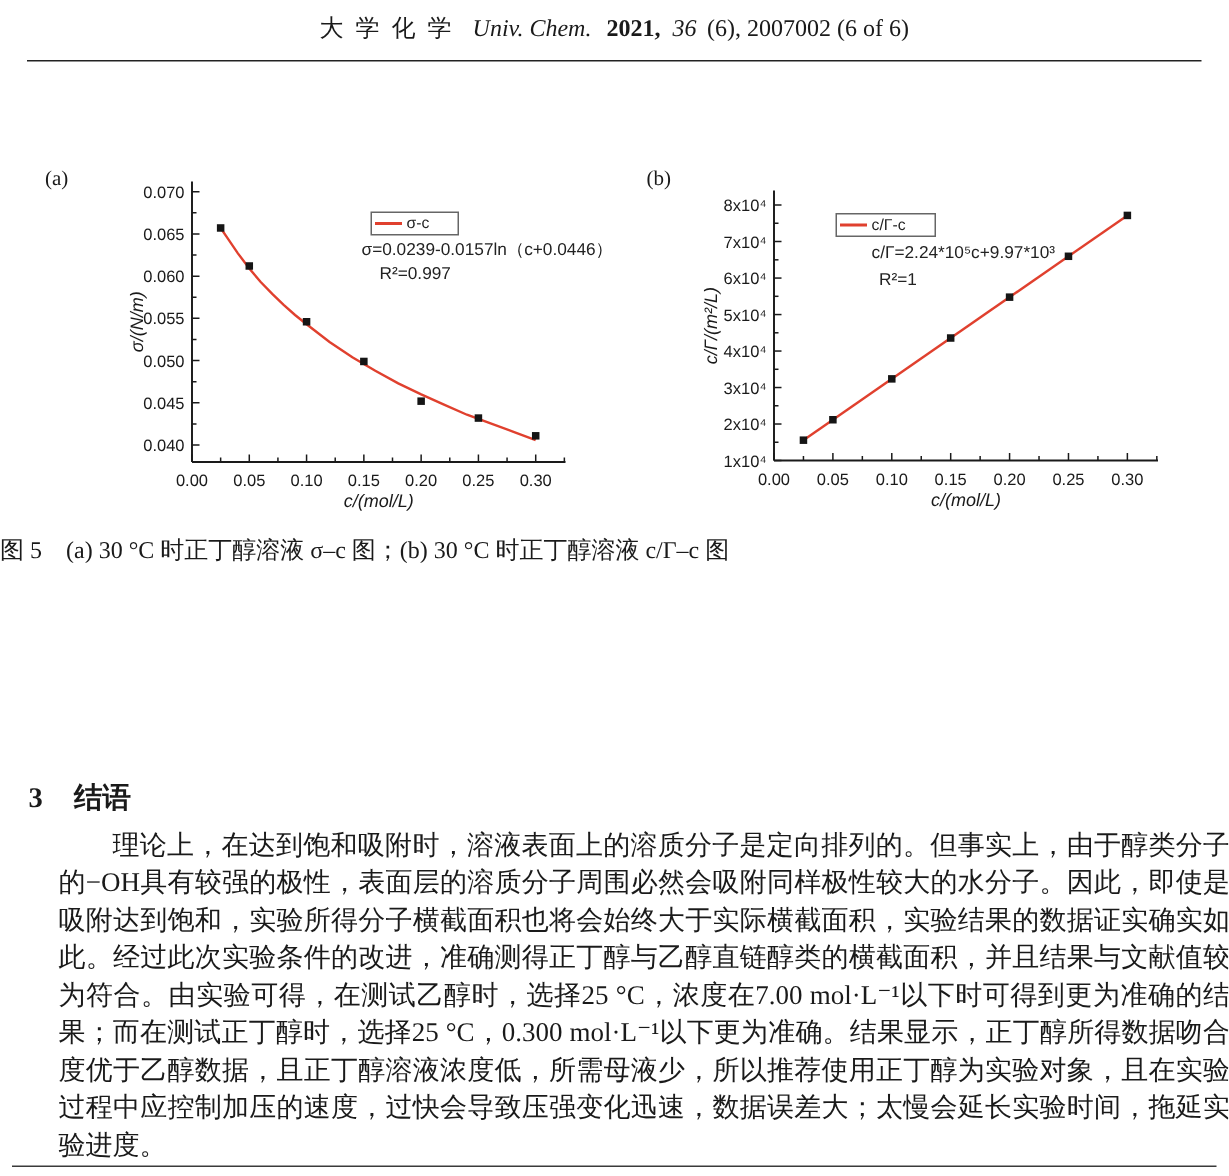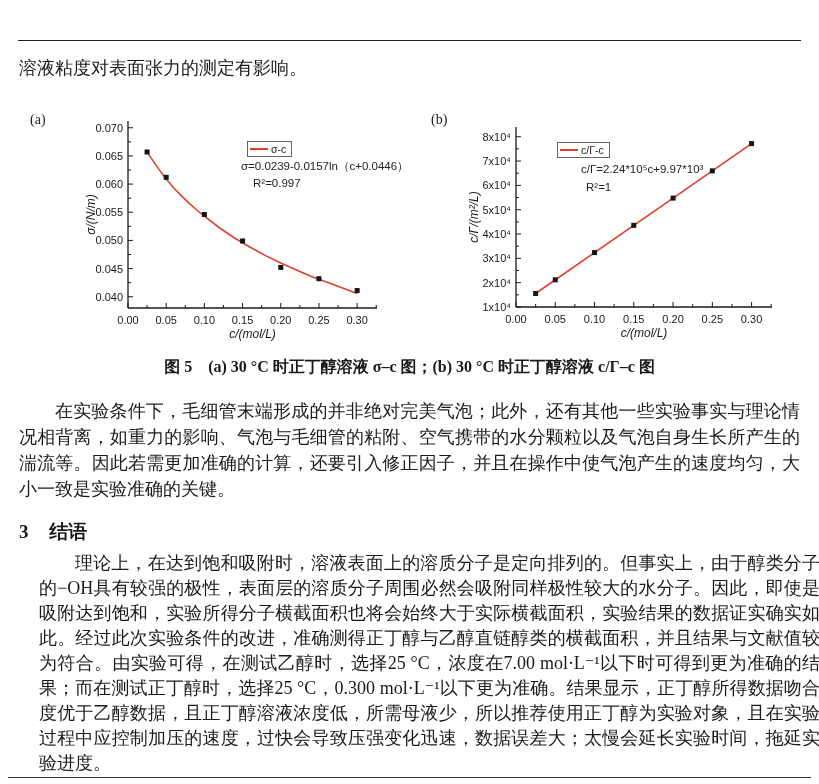--- a/index.html
+++ b/index.html
@@ -13,39 +13,45 @@
   .header .vol{font-style:italic;margin-right:3px;}
   .rule-top{position:absolute;top:40px;left:18px;right:18px;border-top:1.6px solid #222;}
   .rule-bottom{position:absolute;top:777px;left:8px;right:8px;border-top:1.5px solid #3a3a3a;}
   
   .intro{position:absolute;top:55px;left:19px;width:781px;font-size:18px;line-height:26px;}
   .para{position:absolute;left:19px;width:781px;font-size:18px;text-align:justify;text-indent:2em;}
   .para1{top:398px;line-height:26px;}
   .para2{top:551px;line-height:25px;margin-left:20px;}
   .sec-head{position:absolute;top:519px;left:19px;font-size:19px;font-weight:bold;}
   .sec-head .num{margin-right:16px;}
-  .caption{position:absolute;top:357px;left:0;width:100%;text-align:center;font-size:16px;font-weight:bold;}
+  .caption{position:absolute;top:357px;left:0;width:100%;text-align:left;font-size:16px;font-weight:normal;}
   
   .chart{position:absolute;width:395px;height:240px;}
   .chart svg{position:absolute;left:0;top:0;}
   svg text{font-family:"Liberation Sans","DejaVu Sans",sans-serif;}
   .panel-label{position:absolute;font-size:14px;font-family:"Liberation Serif","DejaVu Serif",serif;}
   .legend{position:absolute;display:flex;align-items:center;border:1px solid #666;background:#fff;
-          padding:1px 5px 1px 2px;font:10.5px "Liberation Sans","DejaVu Sans",sans-serif;color:#222;}
+          padding:1px 19px 1px 2px;font:10.5px "Liberation Sans","DejaVu Sans",sans-serif;color:#222;}
   .legend .swatch{display:inline-block;width:18px;height:2px;margin-right:3px;}
   .eq{position:absolute;font:11.5px "Liberation Sans","DejaVu Sans",sans-serif;color:#222;white-space:nowrap;}
 </style>
 </head>
 <body>
 
 <div class="page">
 
+  <div class="header">
+    <span class="cn">大 学 化 学</span>
+    <span class="it">Univ. Chem.</span>
+    <span class="bd">2021,</span>
+    <span class="vol">36</span>
+    <span>(6), 2007002 (6 of 6)</span>
+  </div>
   <div class="rule-top"></div>
 
-  <div class="intro">溶液粘度对表面张力的测定有影响。</div>
 
   <div>
 
     <div class="chart" style="left:25px;top:110px;">
       <svg id="svg-a" width="395" height="240">
           <line x1="103" y1="11" x2="103" y2="198" stroke="#1a1a1a" stroke-width="1.3"></line>
           <line x1="103" y1="198" x2="352" y2="198" stroke="#1a1a1a" stroke-width="1.3"></line>
           <line x1="103" y1="198" x2="103" y2="193" stroke="#1a1a1a" stroke-width="1"></line>
           <text x="103" y="214" text-anchor="middle" font-size="11" fill="#1a1a1a">0.00</text>
           <line x1="141.19018404907976" y1="198" x2="141.19018404907976" y2="193" stroke="#1a1a1a" stroke-width="1"></line>
@@ -170,21 +176,20 @@
       <div class="legend" style="left:137px;top:32px;">
         <span class="swatch" id="swatch-b" style="background: rgb(224, 64, 46);"></span>
         <span>c/Γ-c</span>
       </div>
       <div class="eq" style="left:118px;top:53px;margin-left:43px;">c/Γ=2.24*10⁵c+9.97*10³</div>
       <div class="eq" style="left:118px;top:71px;padding-left:48px;">R²=1</div>
     </div>
     <div class="caption">图 5　(a) 30 °C 时正丁醇溶液 σ–c 图；(b) 30 °C 时正丁醇溶液 c/Γ–c 图</div>
   </div>
 
-  <div class="para para1">在实验条件下，毛细管末端形成的并非绝对完美气泡；此外，还有其他一些实验事实与理论情况相背离，如重力的影响、气泡与毛细管的粘附、空气携带的水分颗粒以及气泡自身生长所产生的湍流等。因此若需更加准确的计算，还要引入修正因子，并且在操作中使气泡产生的速度均匀，大小一致是实验准确的关键。</div>
 
   <div class="sec-head">
     <span class="num">3</span>
     <span>结语</span>
   </div>
 
   <div class="para para2">理论上，在达到饱和吸附时，溶液表面上的溶质分子是定向排列的。但事实上，由于醇类分子的−OH具有较强的极性，表面层的溶质分子周围必然会吸附同样极性较大的水分子。因此，即使是吸附达到饱和，实验所得分子横截面积也将会始终大于实际横截面积，实验结果的数据证实确实如此。经过此次实验条件的改进，准确测得正丁醇与乙醇直链醇类的横截面积，并且结果与文献值较为符合。由实验可得，在测试乙醇时，选择25 °C，浓度在7.00 mol·L⁻¹以下时可得到更为准确的结果；而在测试正丁醇时，选择25 °C，0.300 mol·L⁻¹以下更为准确。结果显示，正丁醇所得数据吻合度优于乙醇数据，且正丁醇溶液浓度低，所需母液少，所以推荐使用正丁醇为实验对象，且在实验过程中应控制加压的速度，过快会导致压强变化迅速，数据误差大；太慢会延长实验时间，拖延实验进度。</div>
 
   <div class="rule-bottom"></div>
 </div>

